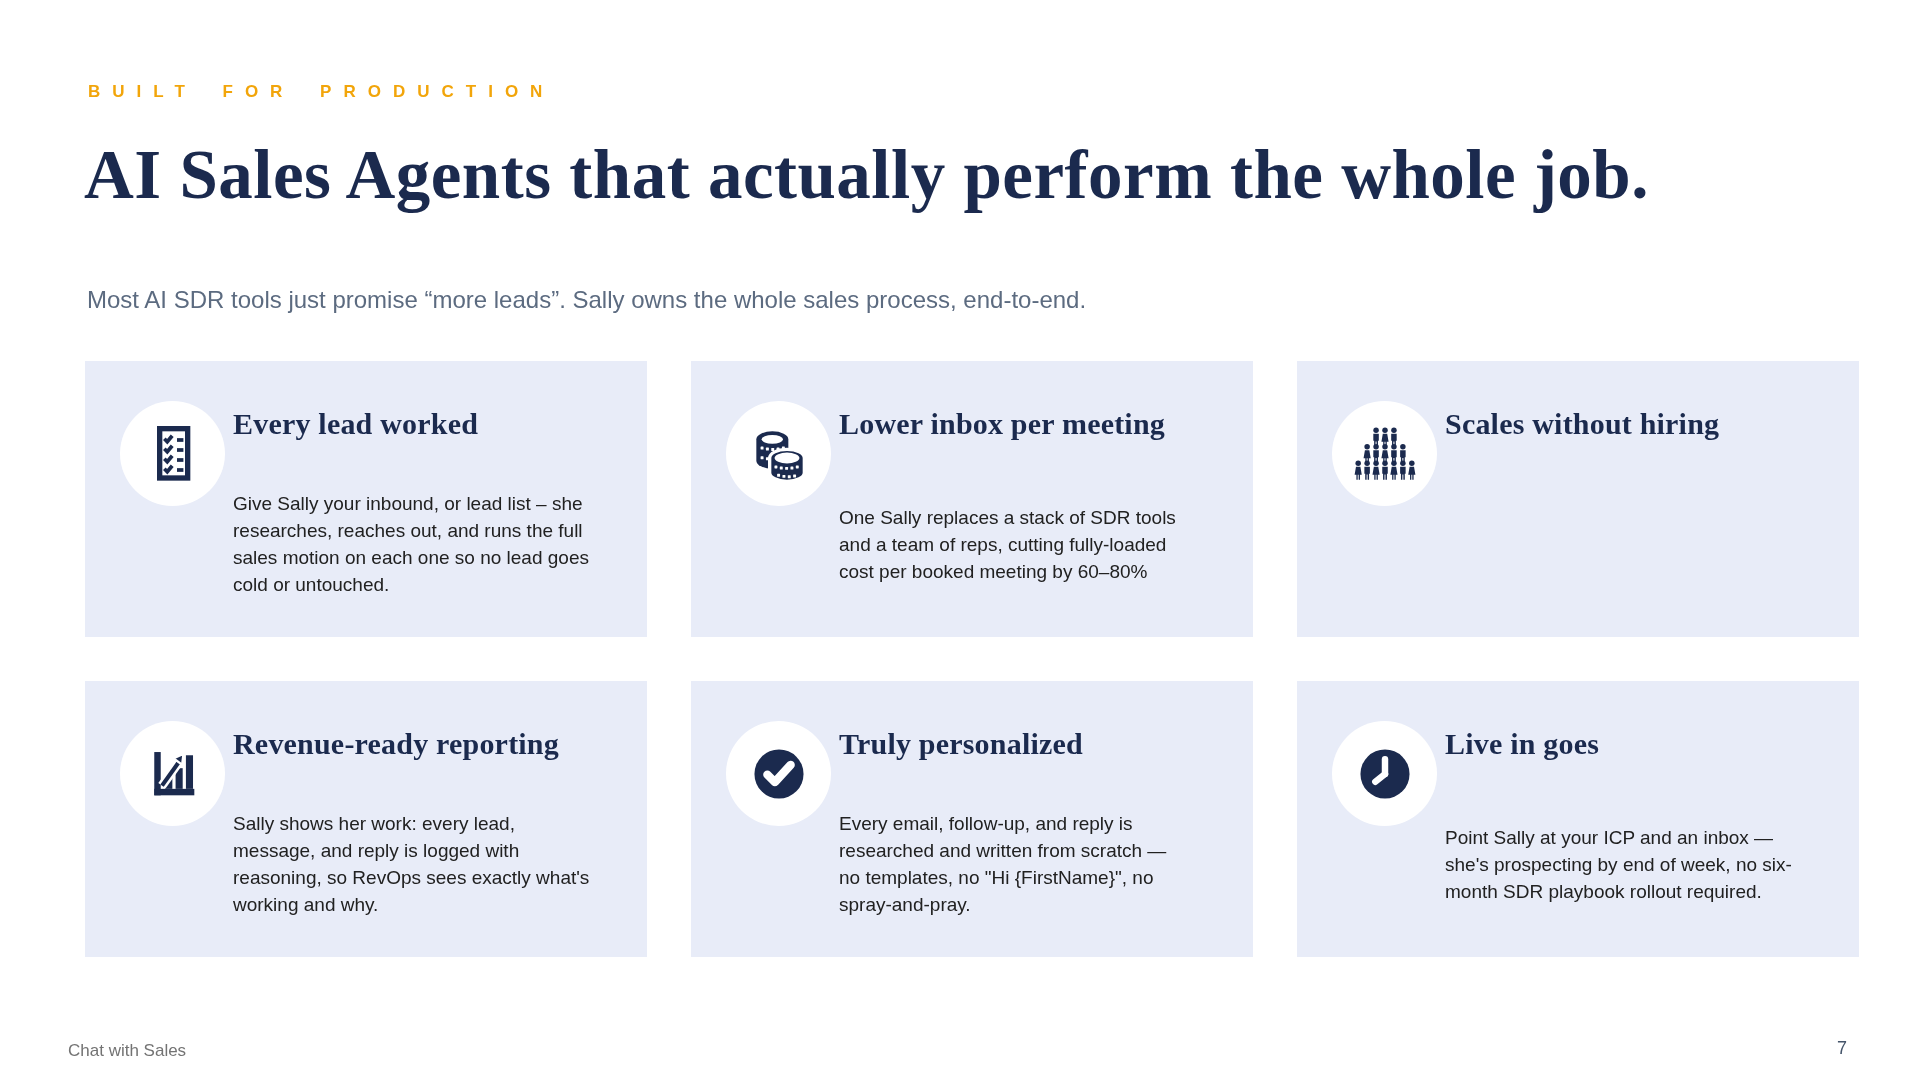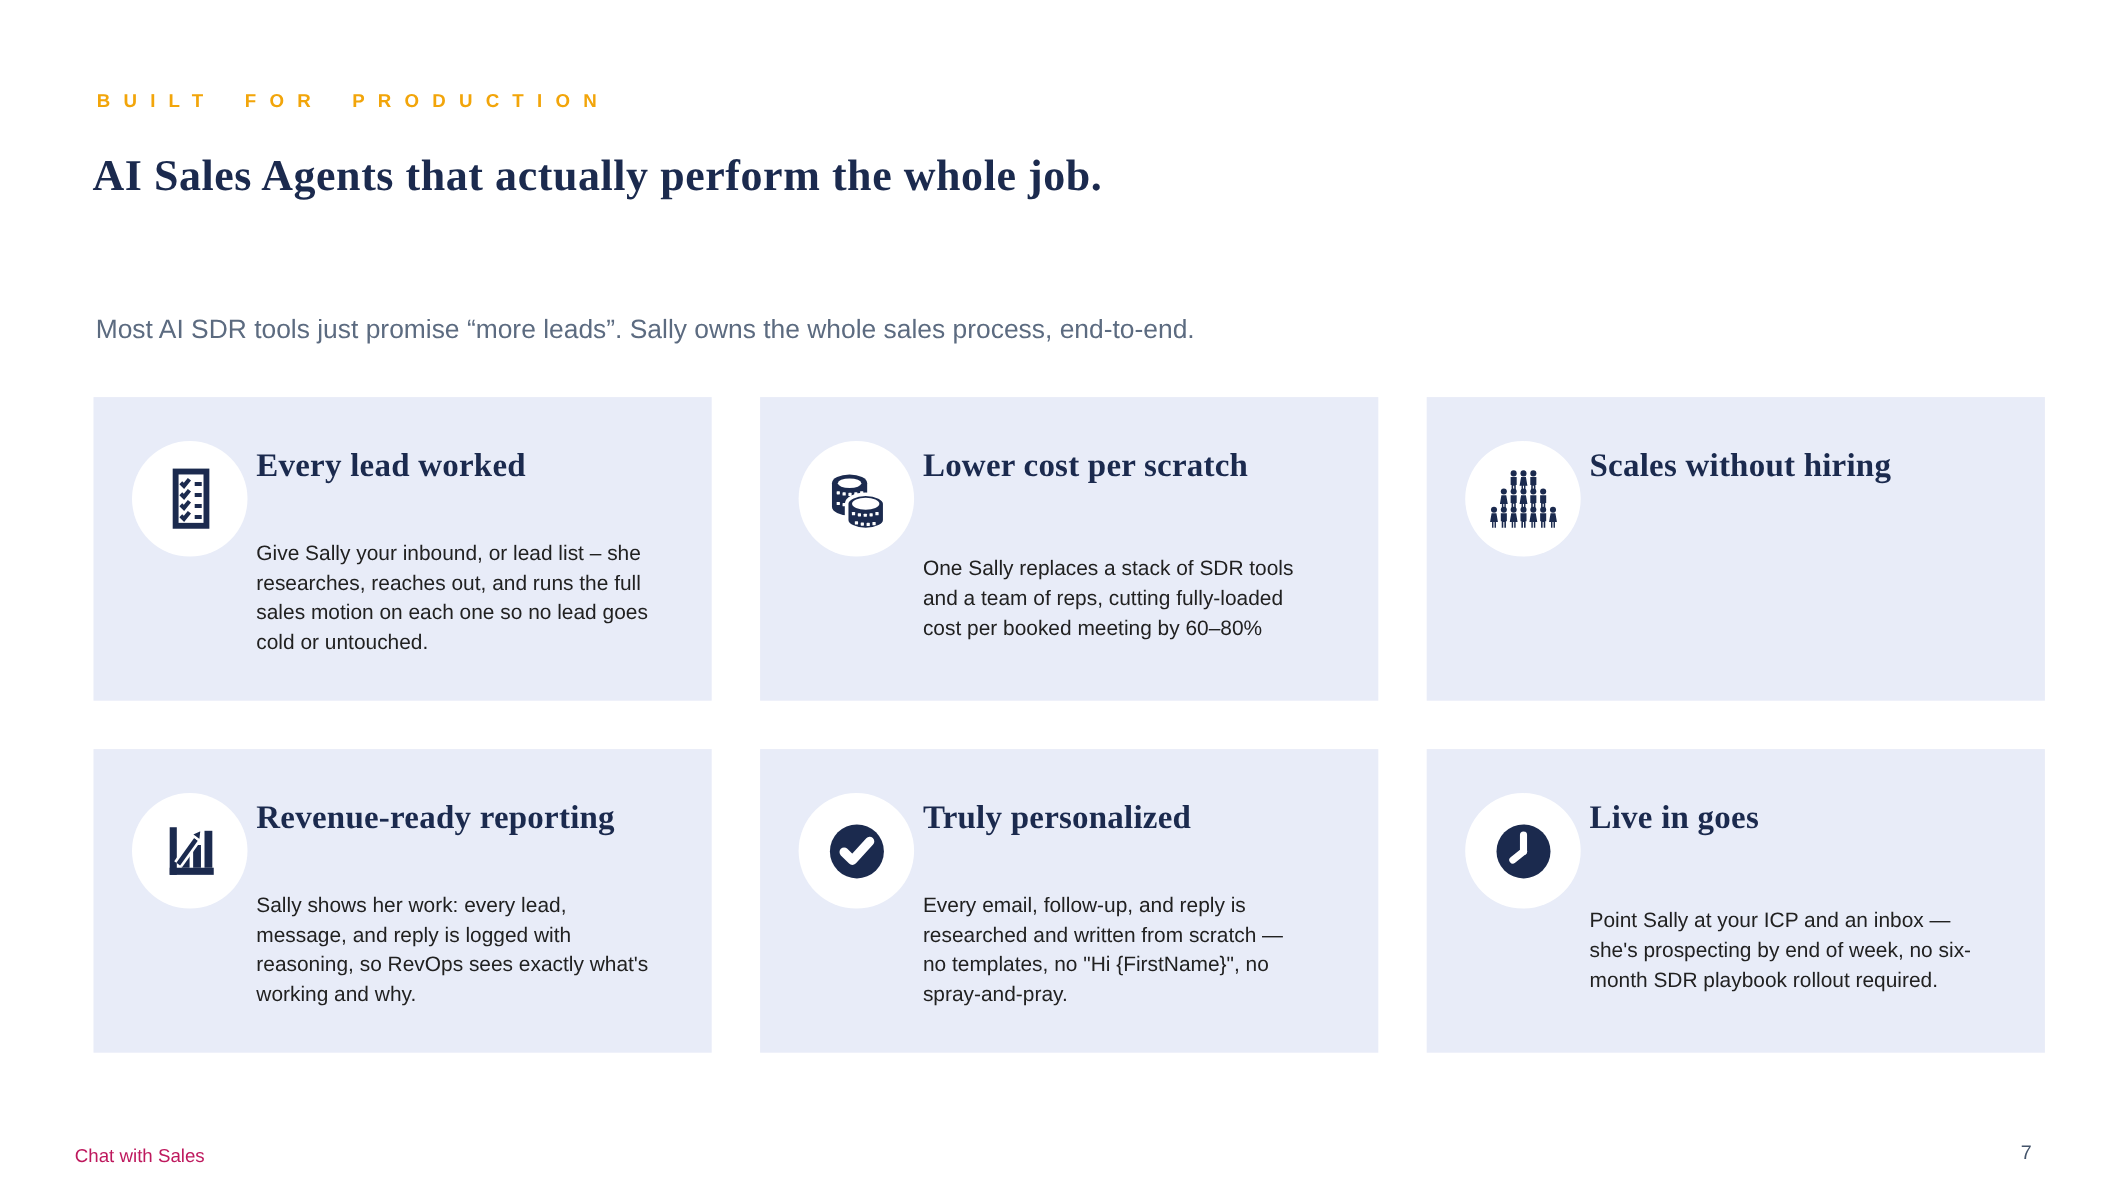--- a/index.html
+++ b/index.html
@@ -10,21 +10,21 @@
   .slide{position:absolute;inset:0;background:#ffffff;}
 
   .kicker{
     position:absolute;left:88px;top:82px;
     font-size:17px;font-weight:700;letter-spacing:12px;word-spacing:9px;
     color:#F2A50A;
   }
   .page-title{
     position:absolute;left:84px;top:136px;margin:0;
     font-family:"Liberation Serif", serif;font-weight:700;
-    font-size:40px;letter-spacing:0.5px;color:#1b2a4e;white-space:nowrap;
+    font-size:69px;letter-spacing:0.5px;color:#1b2a4e;white-space:nowrap;
   }
   .subtitle{
     position:absolute;left:87px;top:286px;
     font-size:24px;color:#5c6b80;white-space:nowrap;
   }
 
   .cards{
     position:absolute;left:85px;top:361px;
     display:grid;grid-template-columns:repeat(3,562px);
     grid-auto-rows:276px;column-gap:34px;row-gap:35px;gap:44px;
@@ -42,21 +42,21 @@
   }
   .body-box{
     position:absolute;left:148px;top:114px;width:400px;height:138px;
     display:flex;align-items:center;
   }
   .card-body{
     margin:0;font-size:19px;line-height:27px;color:#212121;white-space:pre;
   }
 
   .footer-left{
-    position:absolute;left:68px;top:1041px;font-size:17px;color:#be185d;cursor:pointer;
+    position:absolute;left:68px;top:1041px;font-size:17px;color:#737373;cursor:pointer;
   }
   .footer-right{
     position:absolute;right:73px;top:1038px;font-size:18px;color:#44546A;
   }
   .icon-svg{display:block;}
 </style>
 </head>
 <body>
 
 <div class="slide">
@@ -115,21 +115,21 @@
               <rect x="28.6" y="33.7" width="2.2" height="2.2" rx="0.4"></rect>
               <rect x="32.6" y="33.4" width="2.2" height="2.2" rx="0.4"></rect>
               <rect x="36.6" y="32.6" width="2.2" height="2.2" rx="0.4"></rect>
             <rect x="22.6" y="38.9" width="2.2" height="2.2" rx="0.4"></rect>
               <rect x="26.6" y="39.7" width="2.2" height="2.2" rx="0.4"></rect>
               <rect x="30.6" y="40" width="2.2" height="2.2" rx="0.4"></rect>
               <rect x="34.6" y="39.4" width="2.2" height="2.2" rx="0.4"></rect>
           </g>
         </svg>
       </div>
-      <h2 class="card-title">Lower cost per scratch</h2>
+      <h2 class="card-title">Lower inbox per meeting</h2>
       <div class="body-box">
         <p class="card-body">One Sally replaces a stack of SDR tools
 and a team of reps, cutting fully-loaded
 cost per booked meeting by 60–80%</p>
       </div>
     </div>
 
     <div class="card">
       <div class="icon-circle">
         <svg class="icon-svg" width="66" height="66" viewBox="0 0 48 48" fill="#1b2a4e">

